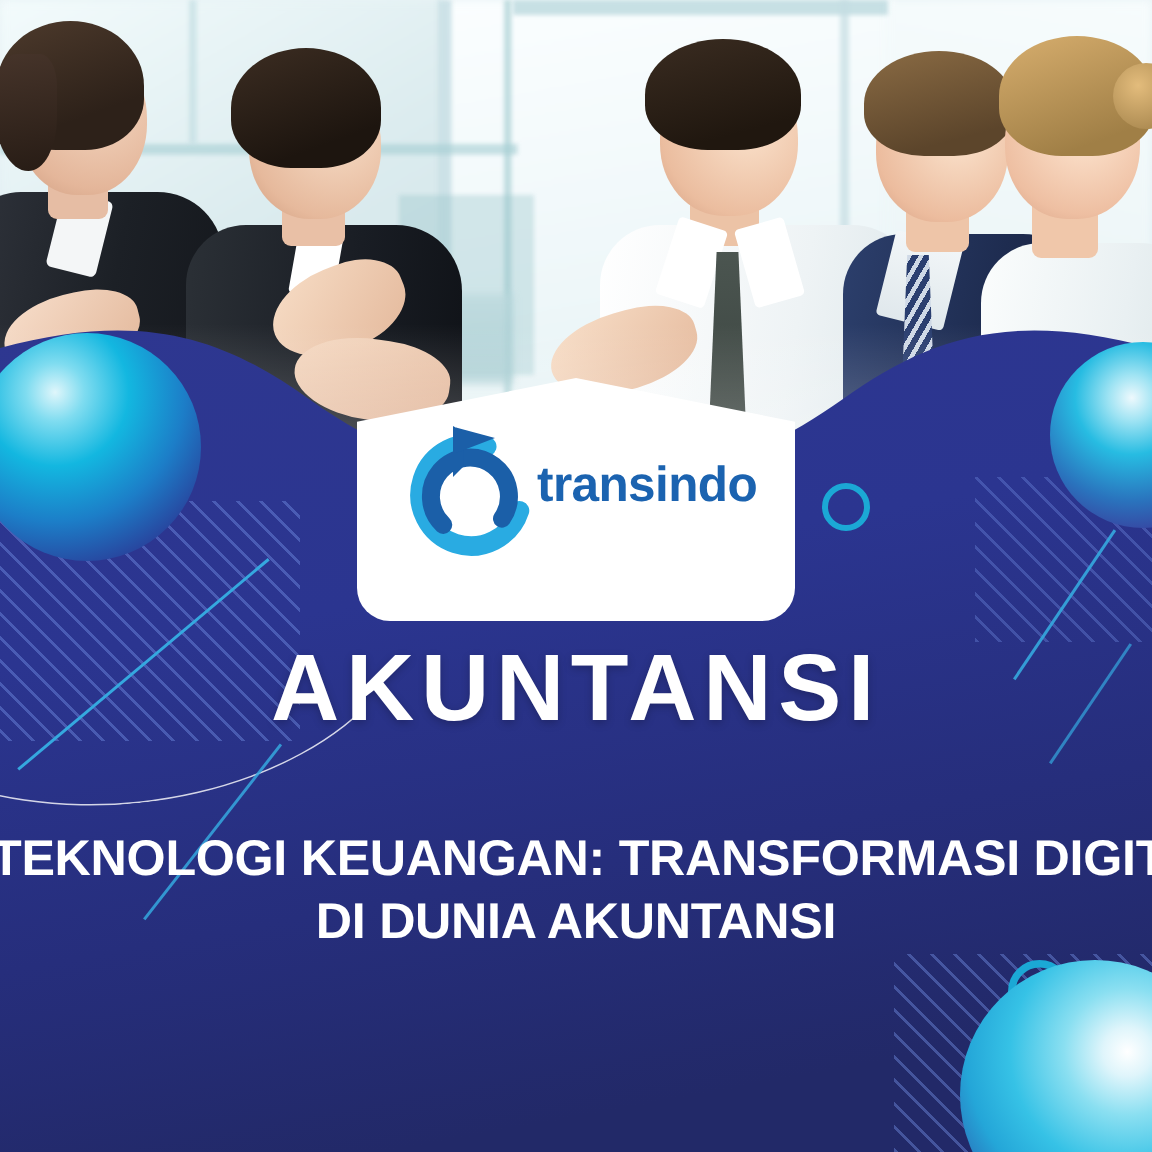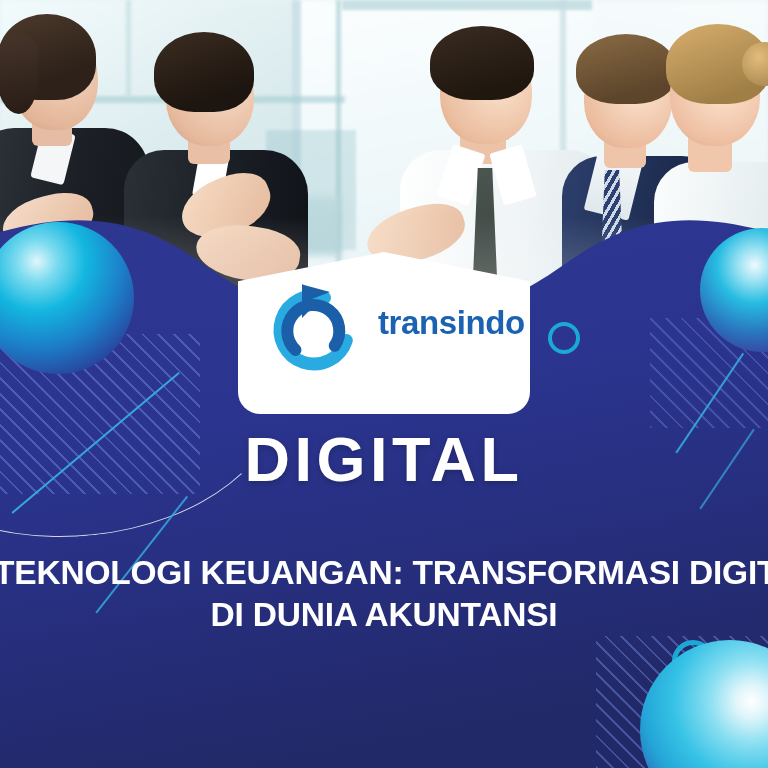--- a/index.html
+++ b/index.html
@@ -95,21 +95,21 @@
     border-radius:22px;
     clip-path:polygon(0% 18%, 50% 0%, 100% 18%, 100% 100%, 0% 100%);
   }
   .logocard-inner {
     position:absolute; inset:0;
   }
   .logomark {
     position:absolute; left:24px; top:26px; width:104px; height:104px;
   }
   .logotext {
-    position:absolute; left:140px; top:52px;
+    position:absolute; left:120px; top:52px;
     font-size:33px; font-weight:bold; color:#1b63b0;
     letter-spacing:-.4px;
   }
 
   
   .training {
     position:absolute; left:0; top:423px; width:768px;
     text-align:center;
     font-size:63px; font-weight:bold; color:#ffffff;
     letter-spacing:4.5px;
@@ -280,21 +280,21 @@
 
           <path d="M40,6 L40,40 L47,33 L47,10 Z" fill="#1b5fa8"></path>
           <path d="M42,7 L68,14 L42,24 Z" fill="#1b5fa8"></path>
         </svg>
       </div>
 
       <div class="logotext">transindo</div>
     </div>
   </div>
 
-  <div class="training">DIGITAL</div>
+  <div class="training">AKUNTANSI</div>
 
   <div class="subtitle">
     <div class="sub-l1">TEKNOLOGI KEUANGAN: TRANSFORMASI DIGITAL</div>
     <div class="sub-l2">DI DUNIA AKUNTANSI</div>
   </div>
 
 
 </div>
 
 </body></html>

